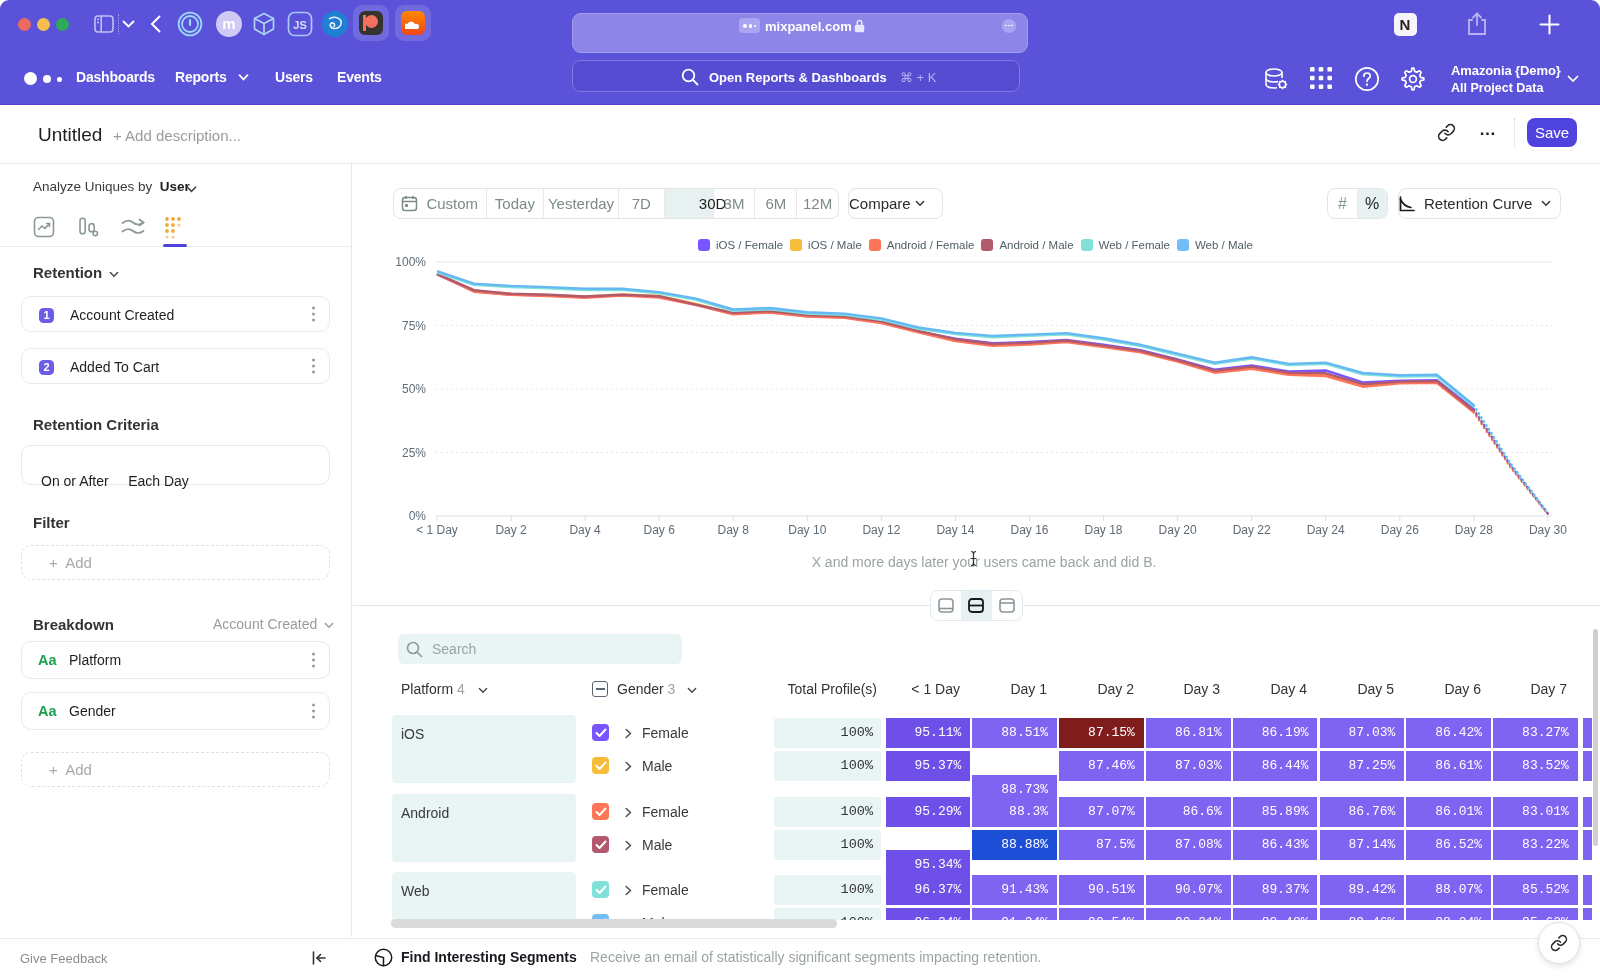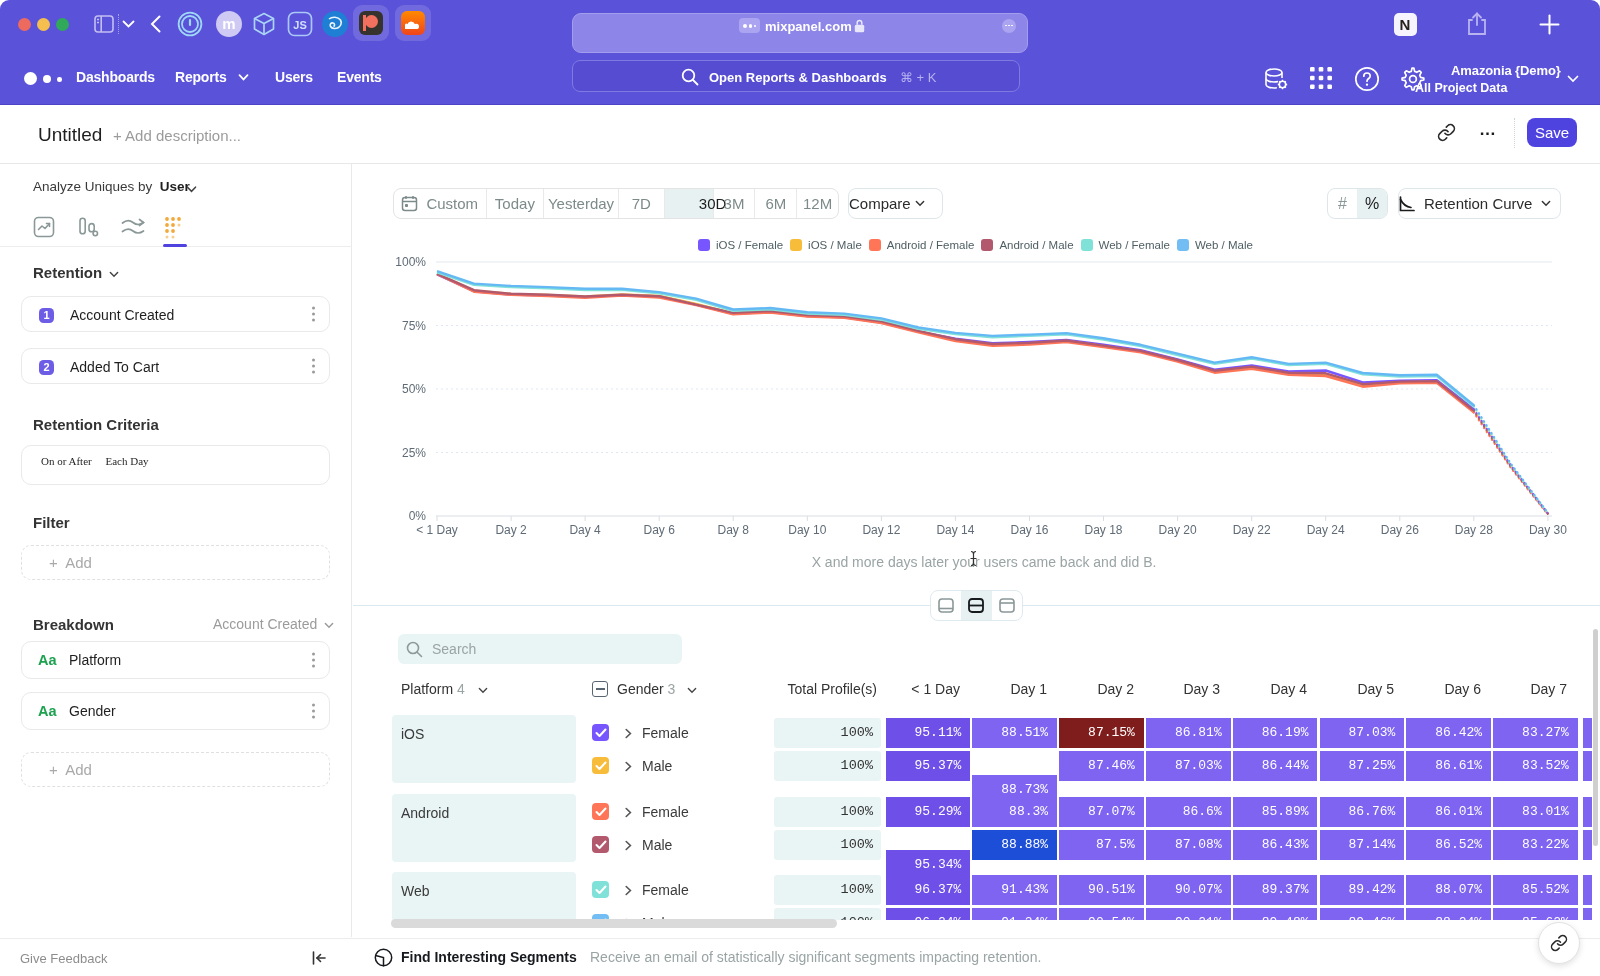--- a/index.html
+++ b/index.html
@@ -160,21 +160,21 @@
     <svg class="nav-ico" style="left:1354px;" width="26" height="26" viewBox="0 0 26 26" fill="none" stroke="#ffffff" stroke-width="1.7">
         <circle cx="13" cy="13" r="11.2"></circle>
         <path d="M9.8 10.2 C9.8 8.2 11.2 7 13 7 C14.8 7 16.2 8.3 16.2 10 C16.2 12.6 13 12.4 13 15.2" stroke-linecap="round"></path>
         <circle cx="13" cy="18.6" r="0.6" fill="#fff" stroke-width="1.2"></circle>
       </svg>
     <svg class="nav-ico" style="left:1399px;" width="26" height="26" viewBox="0 0 26 26" fill="none" stroke="#ffffff" stroke-width="1.7">
         <path d="M13 2.2 L14.9 2.2 L15.6 5.4 A8 8 0 0 1 17.7 6.3 L20.6 4.8 L22.2 6.4 L20.7 9.3 A8 8 0 0 1 21.6 11.4 L24.8 12.1 L24.8 14 L21.6 14.7 A8 8 0 0 1 20.7 16.8 L22.2 19.7 L20.6 21.3 L17.7 19.8 A8 8 0 0 1 15.6 20.7 L14.9 23.9 L13 23.9 L12.3 20.7 A8 8 0 0 1 10.2 19.8 L7.3 21.3 L5.7 19.7 L7.2 16.8 A8 8 0 0 1 6.3 14.7 L3.1 14 L3.1 12.1 L6.3 11.4 A8 8 0 0 1 7.2 9.3 L5.7 6.4 L7.3 4.8 L10.2 6.3 A8 8 0 0 1 12.3 5.4 Z" stroke-linejoin="round"></path>
         <circle cx="13.95" cy="13.05" r="3.4"></circle>
       </svg>
     <div class="abs" style="left:1451px;top:63px;color:#fff;font-size:13px;font-weight:700;letter-spacing:-0.1px;">Amazonia {Demo}</div>
-    <div class="abs" style="left:1415px;top:81px;color:#fff;font-size:12.5px;font-weight:700;">All Project Data</div>
+    <div class="abs" style="left:1451px;top:81px;color:#fff;font-size:12.5px;font-weight:700;">All Project Data</div>
     <svg class="abs" style="left:1567px;top:75px;" width="12" height="8" viewBox="0 0 12 8" fill="none" stroke="#fff" stroke-width="1.7" stroke-linecap="round">
         <path d="M1.5 1.5 L6 6 L10.5 1.5"></path>
       </svg>
   </div>
   <div id="hdr">
     <div class="abs" style="left:38px;top:19px;font-size:19px;color:#1f1f1f;">Untitled</div>
     <div class="abs" style="left:113px;top:22px;font-size:15px;color:#9b9b9b;">+ Add description...</div>
     <svg class="abs" style="left:1437px;top:18px;" width="19" height="19" viewBox="0 0 24 24" fill="none" stroke="#2b2b2b" stroke-width="2.1" stroke-linecap="round">
         <path d="M10 13 a5 5 0 0 0 7.54 .54 l3 -3 a5 5 0 0 0 -7.07 -7.07 l-1.72 1.71"></path>
         <path d="M14 11 a5 5 0 0 0 -7.54 -.54 l-3 3 a5 5 0 0 0 7.07 7.07 l1.71 -1.71"></path>
@@ -235,21 +235,21 @@
       <div class="badge">2</div>
       <div class="abs" style="left:48px;top:10px;font-size:14px;color:#1f1f1f;">Added To Cart</div>
       <svg class="dots3" viewBox="0 0 3 16" fill="#9a9a9a">
           <circle cx="1.5" cy="2" r="1.5"></circle>
           <circle cx="1.5" cy="8" r="1.5"></circle>
           <circle cx="1.5" cy="14" r="1.5"></circle>
         </svg>
     </div>
     <div class="sb-h" style="top:252px;">Retention Criteria</div>
     <div class="card" style="top:281px;height:40px;">
-      <div class="abs" style="left:19px;top:9px;font-size:11px;color:#1f1f1f;font-family:Liberation Serif, serif;">On or After&nbsp;&nbsp;&nbsp;&nbsp;&nbsp;Each Day</div>
+      <div class="abs" style="left:19px;top:27px;font-size:14px;color:#1f1f1f;">On or After&nbsp;&nbsp;&nbsp;&nbsp;&nbsp;Each Day</div>
     </div>
     <div class="sb-h" style="top:350px;">Filter</div>
     <div class="dashbox" style="top:381px;height:35px;">
       <div class="abs" style="left:27px;top:8px;">+&nbsp; Add</div>
     </div>
     <div class="sb-h" style="top:452px;">Breakdown</div>
     <div class="abs" style="left:213px;top:452px;font-size:14px;color:#9b9b9b;">Account Created</div>
     <svg class="abs" style="left:324px;top:458px;" width="10" height="7" viewBox="0 0 11 7" fill="none" stroke="#9b9b9b" stroke-width="1.6" stroke-linecap="round">
         <path d="M1.5 1.2 L5.5 5.4 L9.5 1.2"></path>
       </svg>

